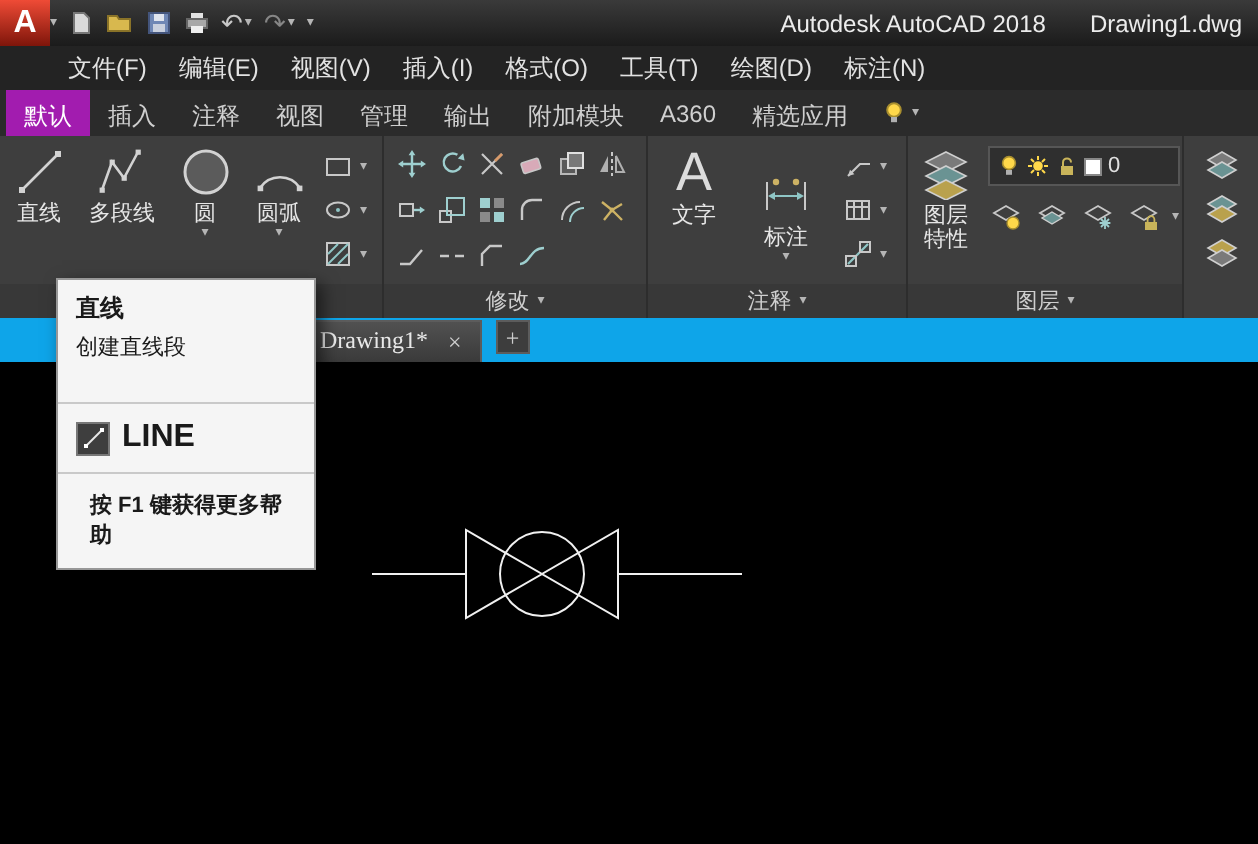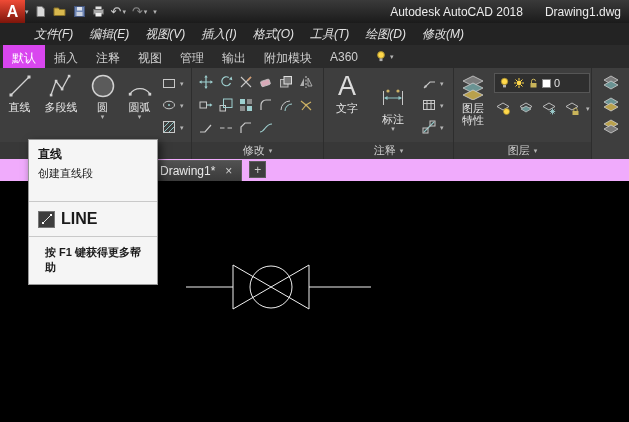--- a/index.html
+++ b/index.html
@@ -14,27 +14,27 @@
   .dd{color:#b5b5b5;font-size:7px;line-height:1;}
   .qat{display:flex;align-items:center;gap:6px;margin-left:5px;}
   .qbtn{display:flex;align-items:center;gap:1px;}
   .glyph-btn{color:#c9c9c9;font-size:13px;line-height:1;}
   .win-title{position:absolute;right:8px;top:0;height:23px;display:flex;align-items:center;gap:22px;
              color:#ececec;font-size:12px;white-space:nowrap;justify-content:space-between;}
 
   
   .menubar{position:absolute;left:0;top:23px;width:100%;height:22px;background:#232323;
            display:flex;align-items:center;padding-left:26px;box-sizing:border-box;}
-  .menu-item{color:#e2e2e2;font-size:12px;padding:3px 8px;white-space:nowrap;font-style:italic;}
+  .menu-item{color:#e2e2e2;font-size:12px;padding:3px 8px;white-space:nowrap;}
 
   
   .tabs{position:absolute;left:0;top:45px;width:100%;height:23px;background:#2b2b2b;
         display:flex;align-items:stretch;padding-left:3px;box-sizing:border-box;}
   .rtab{color:#cfcfcf;font-size:12px;padding:5px 9px 0;white-space:nowrap;}
-  .rtab.active{background:#d946ef;color:#fff;}
+  .rtab.active{background:#a21caf;color:#fff;}
   .tab-extra{display:flex;align-items:center;gap:3px;margin-left:8px;}
 
   
   .ribbon{position:absolute;left:0;top:68px;width:100%;height:91px;background:#3e3e3e;display:flex;}
   .panel{height:100%;display:flex;flex-direction:column;border-right:1px solid #2d2d2d;box-sizing:border-box;}
   .panel-content{flex:1;display:flex;}
   .panel-footer{height:17px;display:flex;align-items:center;justify-content:center;gap:4px;
                 color:#cfcfcf;font-size:11px;background:#383838;}
   .bigbtn{display:flex;flex-direction:column;align-items:center;padding-top:4px;gap:2px;}
   .blabel{font-size:11px;color:#e6e6e6;text-align:center;line-height:12px;
@@ -48,22 +48,22 @@
   .ann-content{padding:1px 4px;gap:5px;}
   .text-glyph{font-size:27px;color:#dcdcdc;line-height:27px;font-weight:400;}
   .layer-content{padding:2px 4px;gap:6px;}
   .layer-rows{display:flex;flex-direction:column;gap:6px;padding-top:3px;}
   .layer-display{display:flex;align-items:center;gap:3px;background:#2f2f2f;border:1px solid #565656;
                  height:18px;padding:0 4px;color:#e0e0e0;font-size:11px;min-width:84px;}
   .layer-tools{display:flex;align-items:center;gap:5px;}
   .layer-extra-content{display:flex;flex-direction:column;align-items:center;gap:4px;padding:5px 6px;}
 
   
-  .filetabs{position:absolute;left:0;top:159px;width:100%;height:22px;background:#f0abfc;
-            display:flex;align-items:flex-end;}
+  .filetabs{position:absolute;left:0;top:159px;width:100%;height:22px;background:#0ea5e9;
+            display:flex;align-items:center;font-family:Liberation Serif, serif;}
   .ftab{margin-left:150px;height:21px;background:linear-gradient(#515151,#3a3a3a);
         border:1px solid #5c5c5c;border-bottom:none;display:flex;align-items:center;gap:10px;
         padding:0 9px;color:#e8e8e8;font-size:12px;box-sizing:border-box;}
   .ftab-close{color:#cfcfcf;font-size:12px;line-height:1;}
   .fplus{width:15px;height:15px;margin:0 0 3px 7px;background:#3d3d3d;border:1px solid #5c5c5c;
          color:#ccc;font-size:12px;display:flex;align-items:center;justify-content:center;line-height:1;}
 
   
   .canvas{position:absolute;left:0;top:181px;width:629px;height:241px;background:#000;}
 
@@ -129,32 +129,33 @@
   </div>
 
   <div class="menubar">
     <span class="menu-item">文件(F)</span>
     <span class="menu-item">编辑(E)</span>
     <span class="menu-item">视图(V)</span>
     <span class="menu-item">插入(I)</span>
     <span class="menu-item">格式(O)</span>
     <span class="menu-item">工具(T)</span>
     <span class="menu-item">绘图(D)</span>
-    <span class="menu-item">修改(M)</span>
+    <span class="menu-item">标注(N)</span>
   </div>
 
   <div class="tabs">
     <span class="rtab active">默认</span>
     <span class="rtab">插入</span>
     <span class="rtab">注释</span>
     <span class="rtab">视图</span>
     <span class="rtab">管理</span>
     <span class="rtab">输出</span>
     <span class="rtab">附加模块</span>
     <span class="rtab">A360</span>
+    <span class="rtab">精选应用</span>
     <span class="tab-extra">
       <svg width="12" height="13">
           <circle cx="6" cy="5" r="3.4" fill="#ffd84a" stroke="#a98f2f"></circle>
           <rect x="4.5" y="8.5" width="3" height="2.6" fill="#b0b0b0"></rect>
         </svg>
       <span class="dd">▾</span>
     </span>
   </div>
 
   <div class="ribbon">

